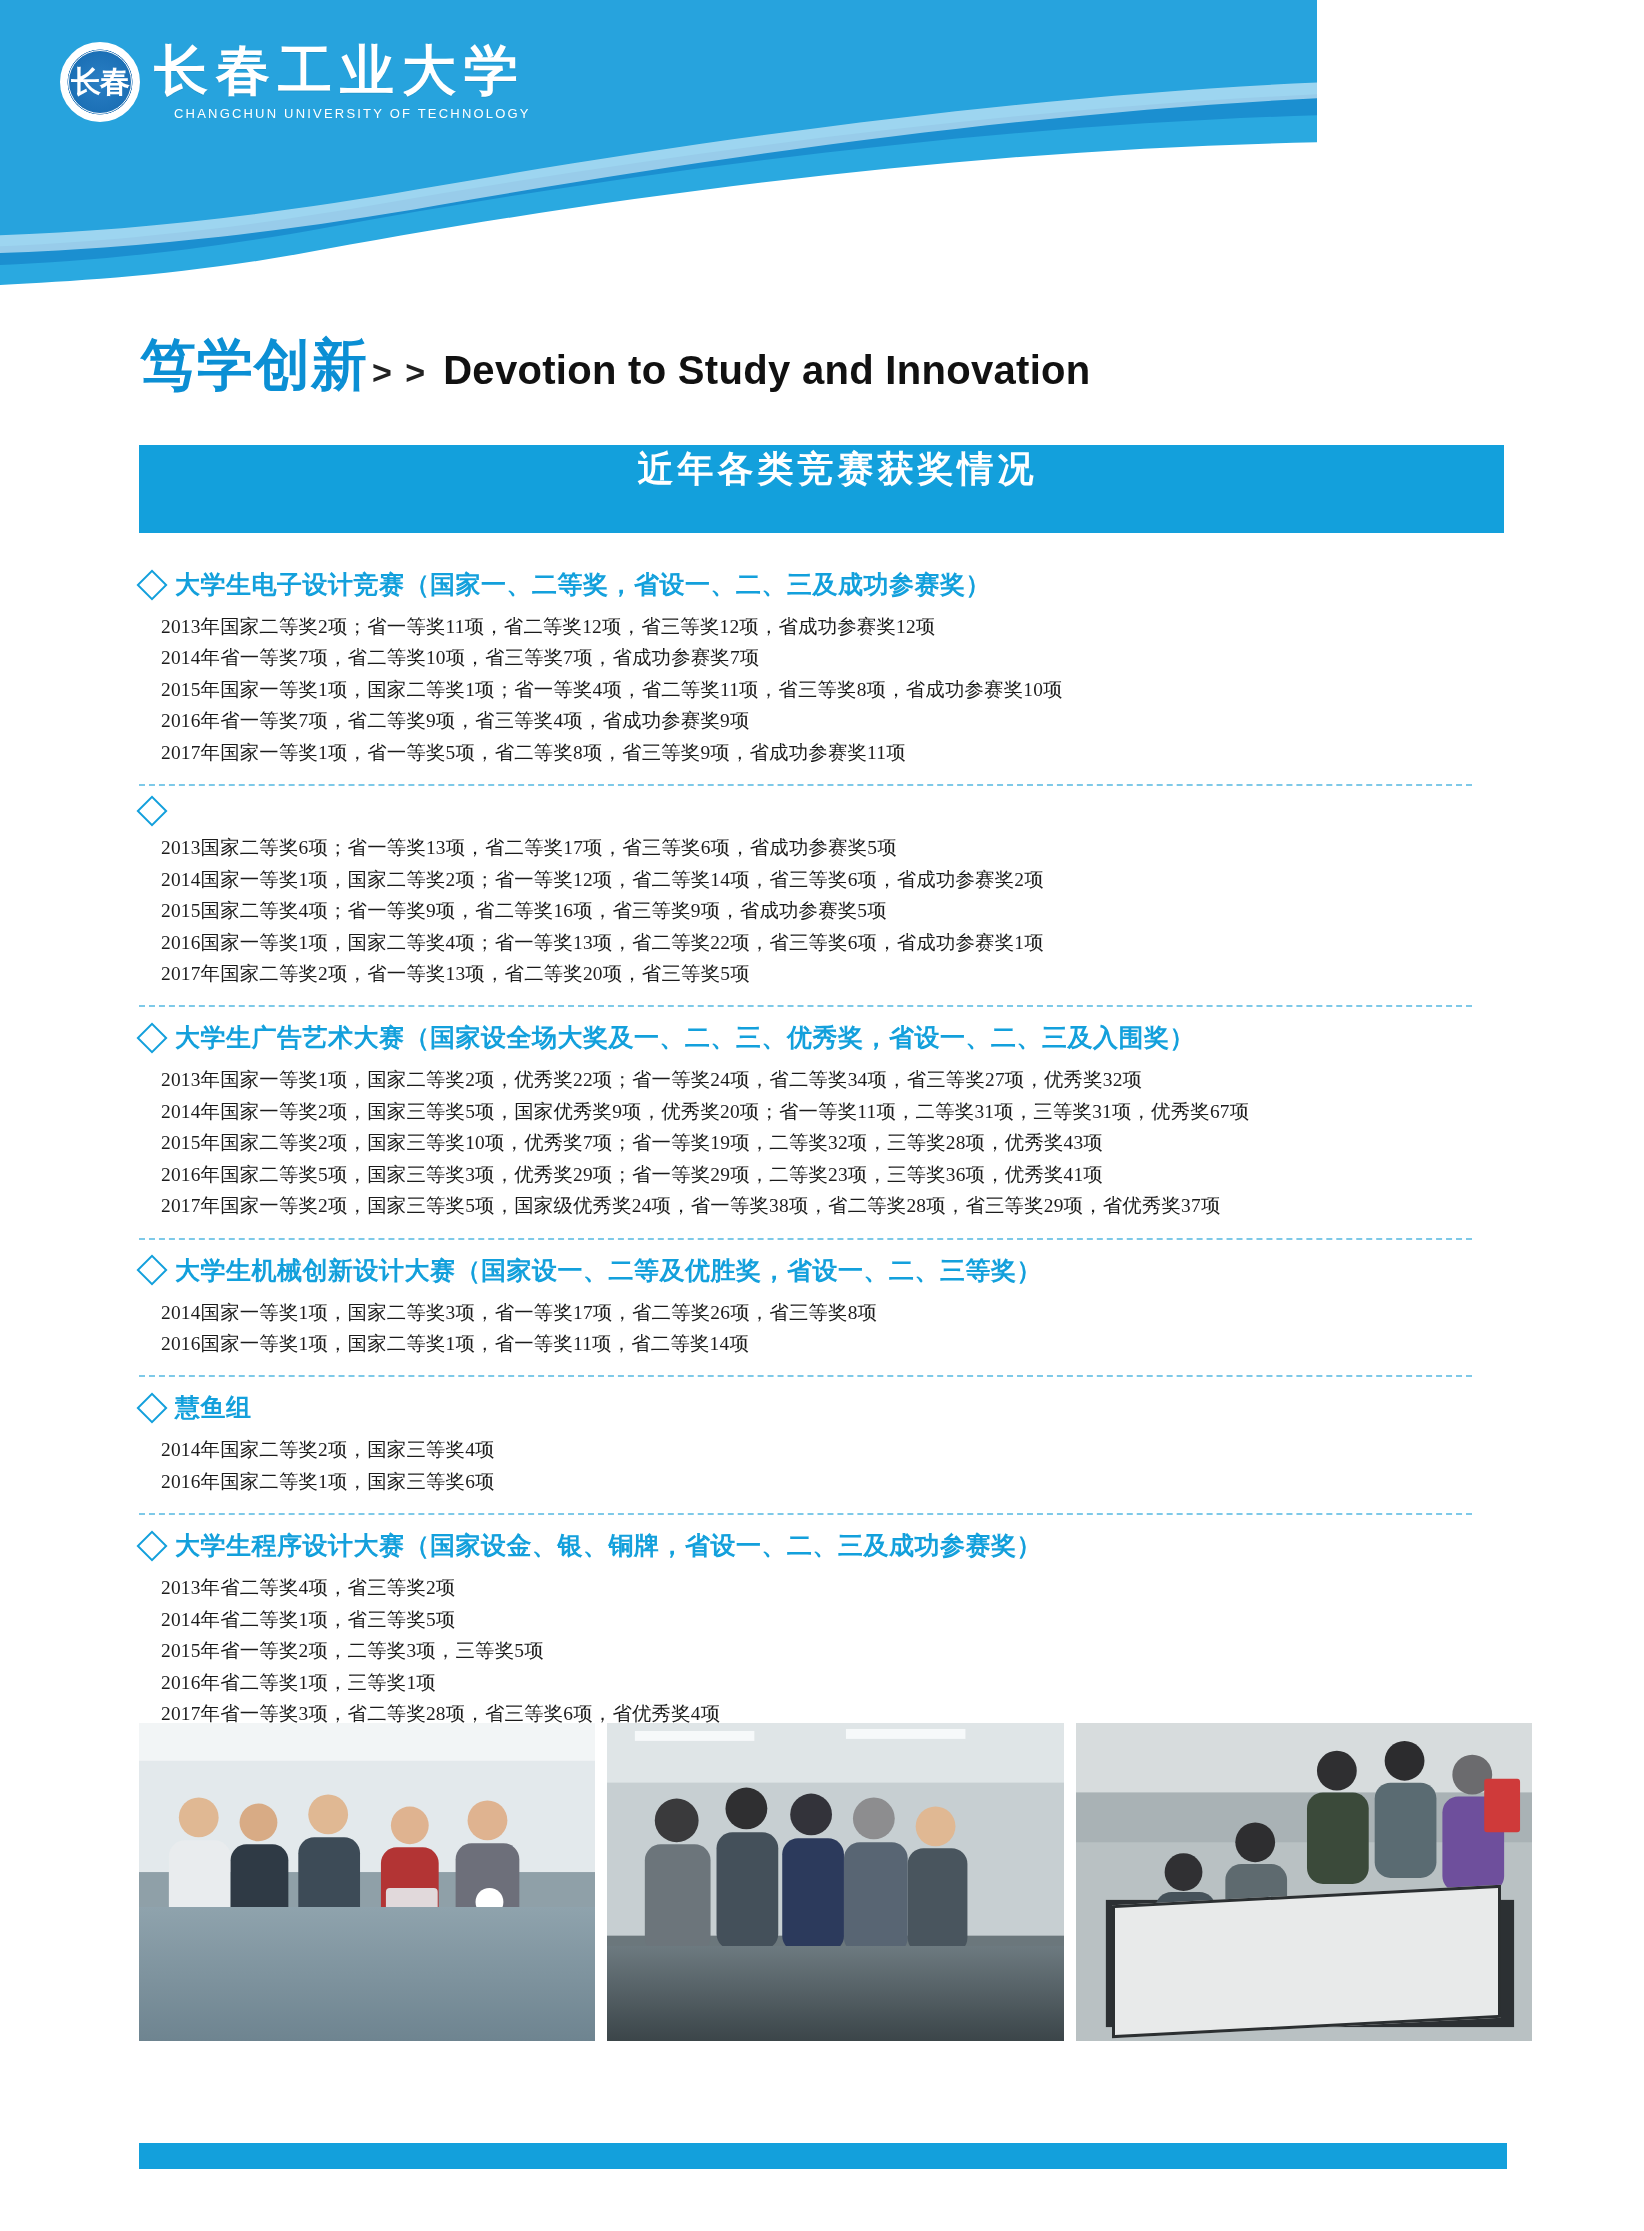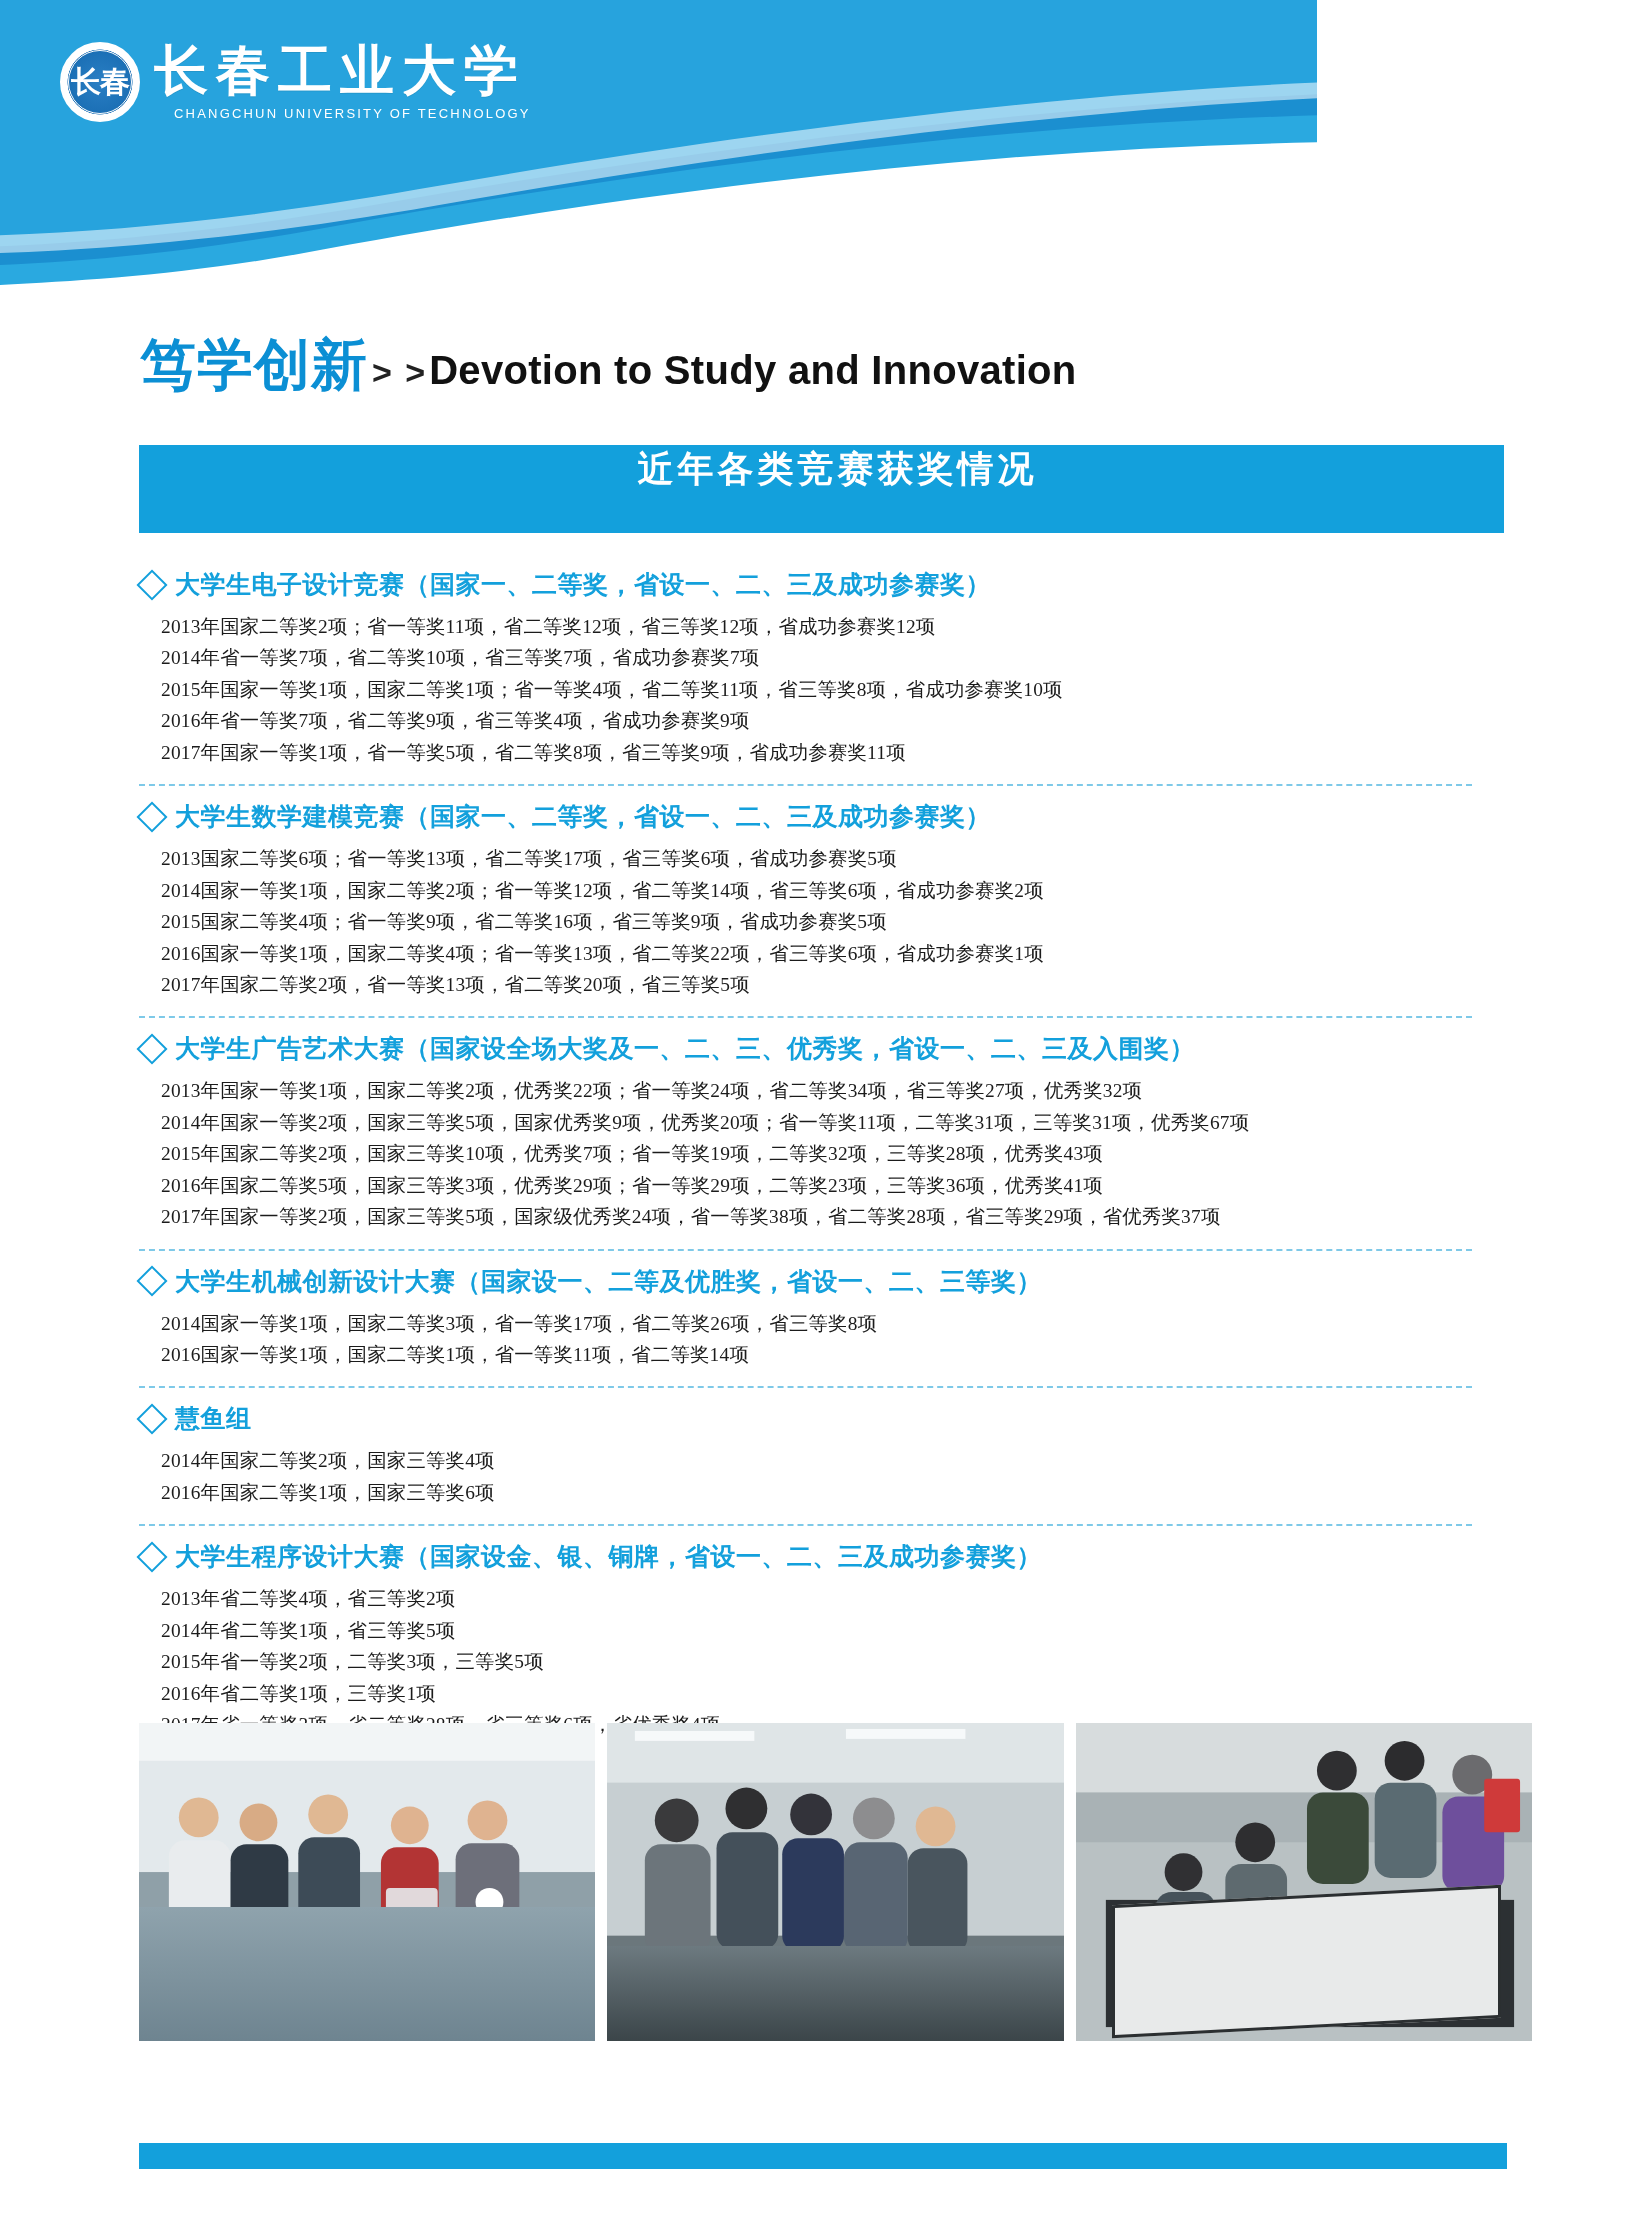--- a/index.html
+++ b/index.html
@@ -101,21 +101,21 @@
     font-size: 34px;
     font-weight: bold;
     color: #222222;
     margin-left: 4px;
     letter-spacing: 2px;
   }
   .title-en {
     font-size: 40px;
     font-weight: bold;
     color: #111111;
-    margin-left: 2px;
+    margin-left: 16px;
     letter-spacing: 0.3px;
   }
 
   
   .section-bar {
     position: absolute;
     top: 445px;
     left: 139px;
     width: 1333px;
     height: 88px;
@@ -289,21 +289,20 @@
       <div class="line">2015年国家一等奖1项，国家二等奖1项；省一等奖4项，省二等奖11项，省三等奖8项，省成功参赛奖10项</div>
       <div class="line">2016年省一等奖7项，省二等奖9项，省三等奖4项，省成功参赛奖9项</div>
       <div class="line">2017年国家一等奖1项，省一等奖5项，省二等奖8项，省三等奖9项，省成功参赛奖11项</div>
     </div>
   </div>
   <div class="block-sep"></div>
 
   <div class="block">
     <div class="block-head">
       <span class="diamond-icon"></span>
-      <span class="block-title">大学生数学建模竞赛（国家一、二等奖，省设一、二、三及成功参赛奖）</span>
     </div>
     <div class="lines">
       <div class="line">2013国家二等奖6项；省一等奖13项，省二等奖17项，省三等奖6项，省成功参赛奖5项</div>
       <div class="line">2014国家一等奖1项，国家二等奖2项；省一等奖12项，省二等奖14项，省三等奖6项，省成功参赛奖2项</div>
       <div class="line">2015国家二等奖4项；省一等奖9项，省二等奖16项，省三等奖9项，省成功参赛奖5项</div>
       <div class="line">2016国家一等奖1项，国家二等奖4项；省一等奖13项，省二等奖22项，省三等奖6项，省成功参赛奖1项</div>
       <div class="line">2017年国家二等奖2项，省一等奖13项，省二等奖20项，省三等奖5项</div>
     </div>
   </div>
   <div class="block-sep"></div>

